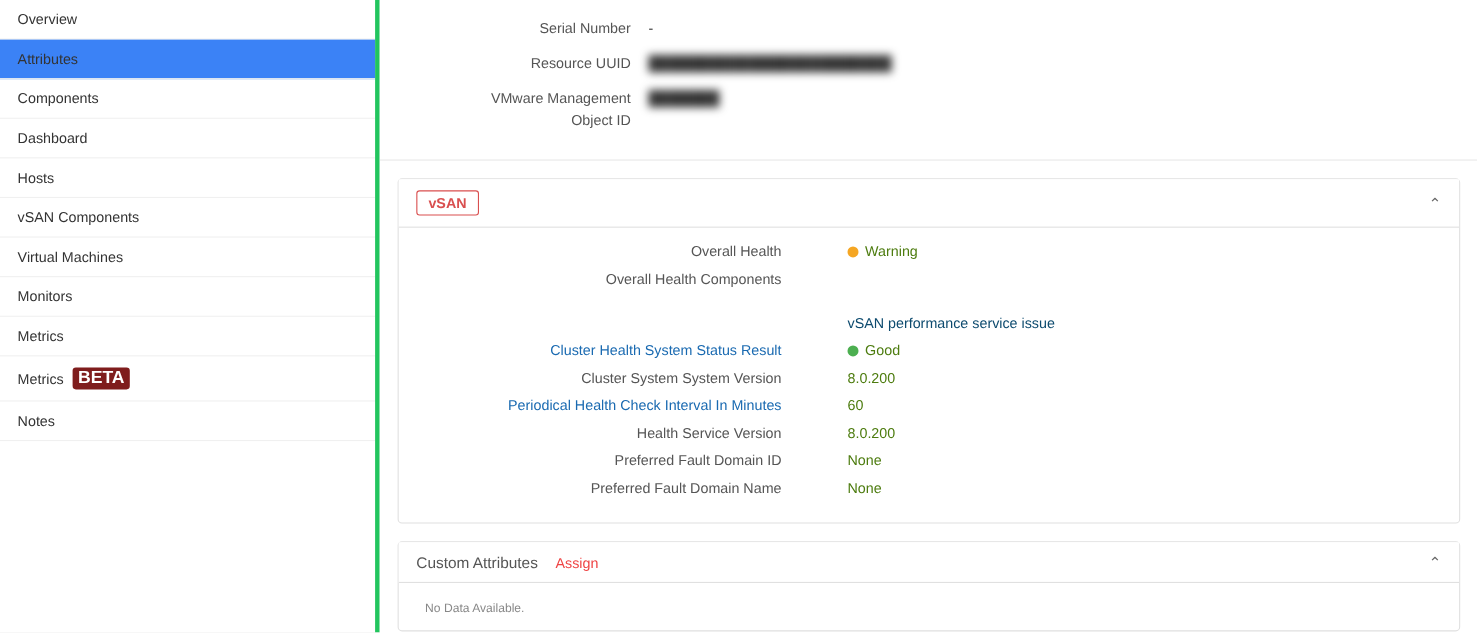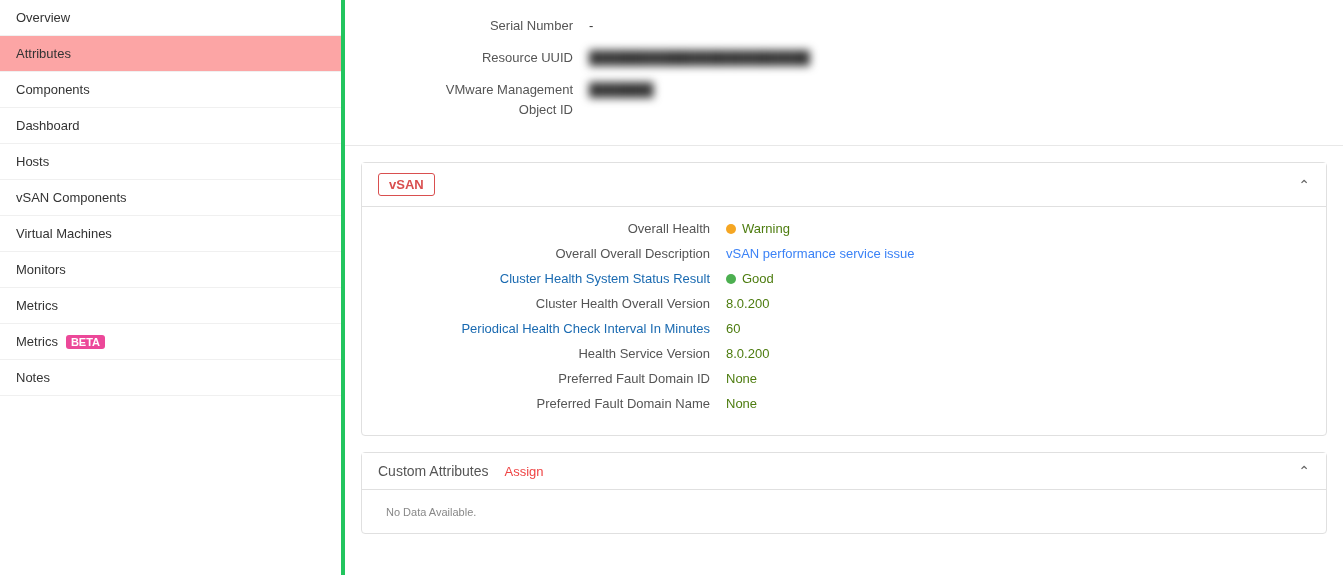--- a/index.html
+++ b/index.html
@@ -17,25 +17,25 @@
     .sidebar-item {
       padding: 10px 16px;
       cursor: pointer;
       border-bottom: 1px solid #f0f0f0;
       color: #333;
       font-size: 13px;
       display: flex;
       align-items: center;
       gap: 8px;
     }
-    .sidebar-item.active { background: #fca5a5; font-weight: 500; }
+    .sidebar-item.active { background: #3b82f6; font-weight: 500; }
     .badge {
-      background: #ec4899;
+      background: #7f1d1d;
       color: #fff;
-      font-size: 11px;
+      font-size: 16px;
       padding: 1px 5px;
       border-radius: 3px;
       font-weight: bold;
     }
 
     
     .main {
       flex: 1;
       overflow-y: auto;
       background: #fff;
@@ -107,20 +107,21 @@
       cursor: pointer;
       font-size: 14px;
     }
     .card-body {
       padding: 14px 24px;
     }
     .card-field-row {
       display: flex;
       align-items: flex-start;
       margin-bottom: 10px;
+      gap: 44px;
     }
     .card-field-label {
       width: 340px;
       min-width: 340px;
       text-align: right;
       padding-right: 16px;
       color: #555;
       font-size: 13px;
     }
     .card-field-label.link-style {
@@ -234,32 +235,32 @@
     <div class="card-body">
 
     <div class="card-field-row">
           <div class="card-field-label">Overall Health</div>
           <div class="card-field-value">
             <span class="dot dot-warning"></span>
             <span>Warning</span>
           </div>
         </div>
         <div class="card-field-row">
-          <div class="card-field-label">Overall Overall Description</div>
-          <div class="card-field-value" style="color: #3b82f6;">vSAN performance service issue</div>
+          <div class="card-field-label">Overall Health Components</div>
+          <div class="card-field-value" style="color: #0c4a6e; margin-top: 40px;">vSAN performance service issue</div>
         </div>
         <div class="card-field-row">
           <div class="card-field-label link-style">Cluster Health System Status Result</div>
           <div class="card-field-value">
             <span class="dot dot-good"></span>
             <span>Good</span>
           </div>
         </div>
         <div class="card-field-row">
-          <div class="card-field-label">Cluster Health Overall Version</div>
+          <div class="card-field-label">Cluster System System Version</div>
           <div class="card-field-value">8.0.200</div>
         </div>
         <div class="card-field-row">
           <div class="card-field-label link-style">Periodical Health Check Interval In Minutes</div>
           <div class="card-field-value">60</div>
         </div>
         <div class="card-field-row">
           <div class="card-field-label">Health Service Version</div>
           <div class="card-field-value">8.0.200</div>
         </div>

